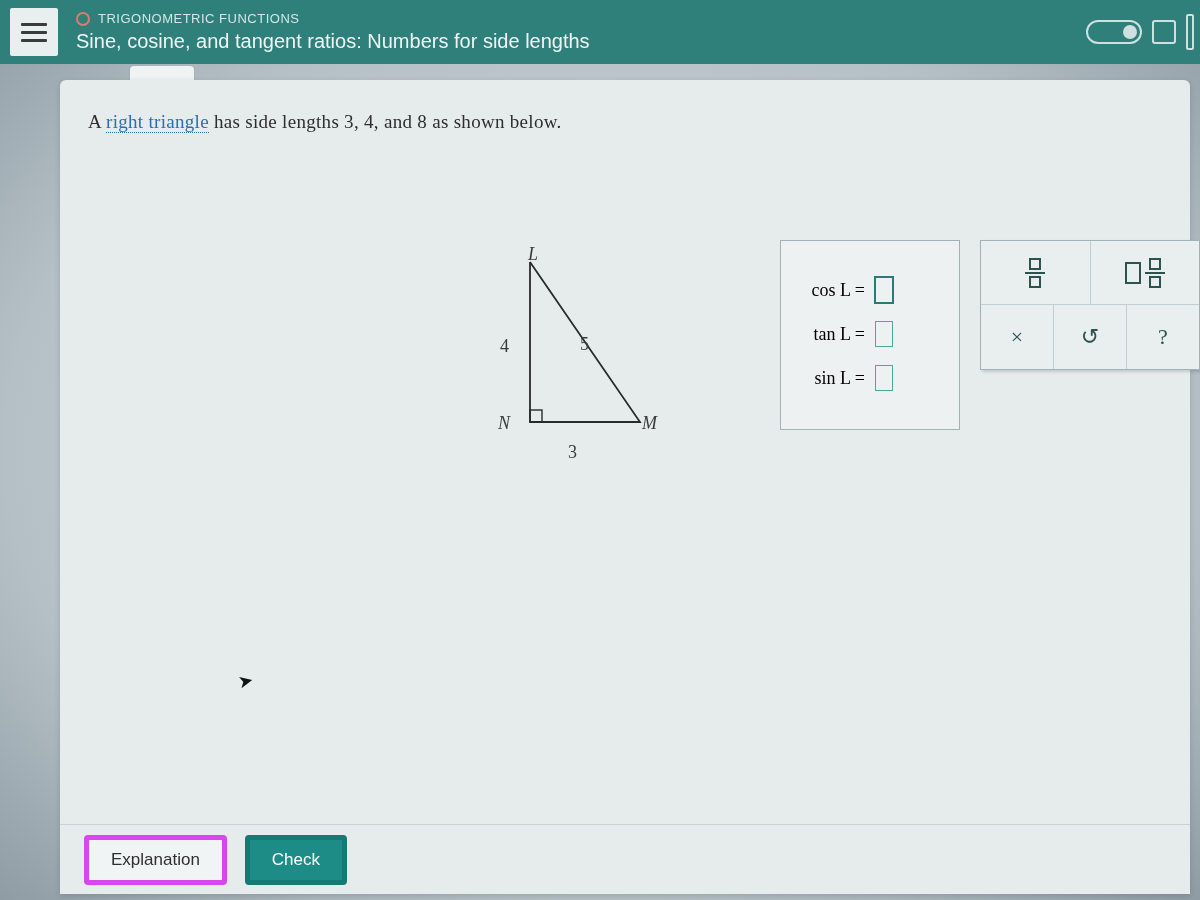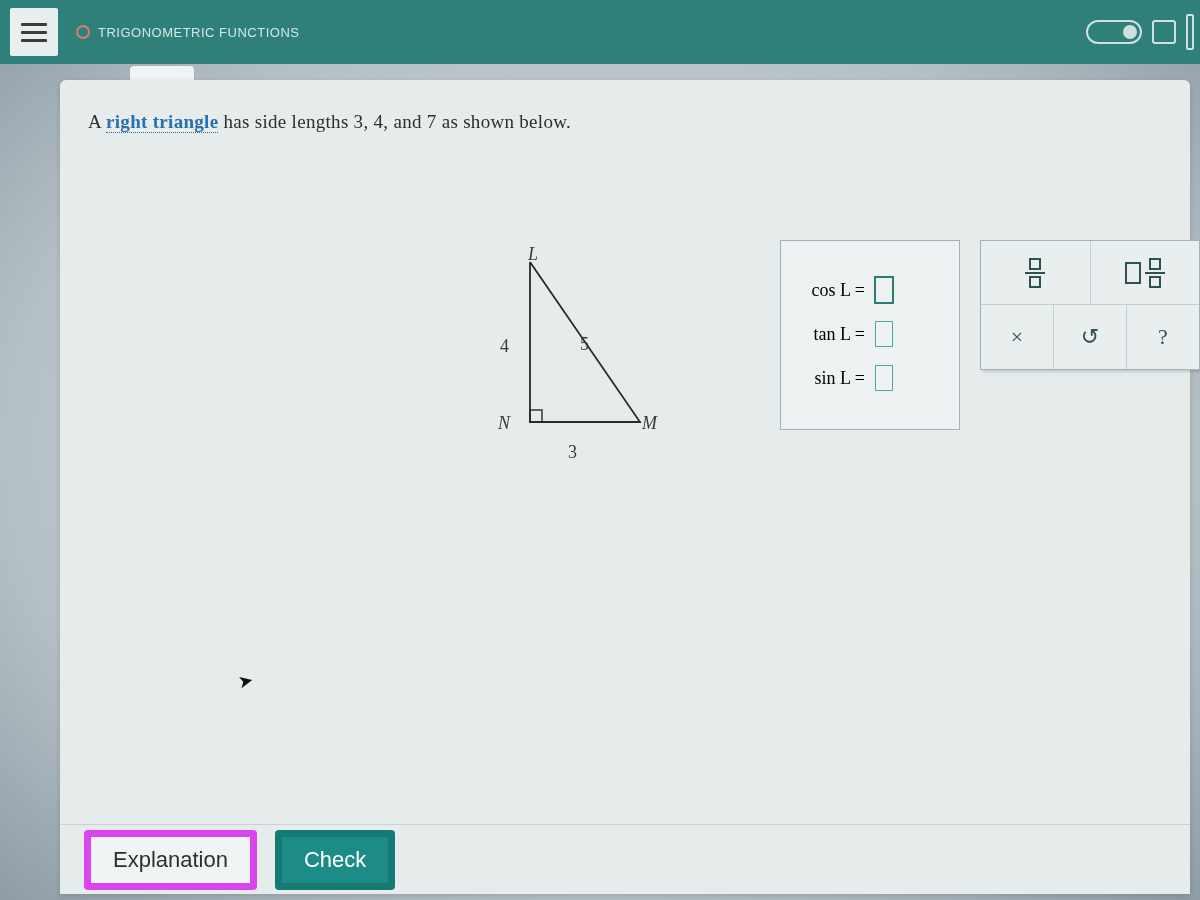--- a/index.html
+++ b/index.html
@@ -30,21 +30,21 @@
   background: #e6ebec; border-radius: 6px 6px 0 0; box-shadow: 0 2px 6px rgba(0,0,0,.15);
   padding: 28px 28px 0 28px;
 }
 .prev-tab {
   position: absolute; left: 130px; top: 66px; width: 64px; height: 38px;
   background: #eff3f3; border-radius: 4px; display: flex; align-items: center; justify-content: center;
   color: #1d8c86; font-size: 18px; box-shadow: 0 1px 2px rgba(0,0,0,.1); cursor: pointer;
 }
 
 .problem p { font-size: 19px; color: #2e2e2e; letter-spacing: .3px; line-height: 1.45; font-family: Georgia, 'Times New Roman', serif; }
-.linky { color: #2a6fae; border-bottom: 1px dotted #2a6fae; font-weight: bold; }
+.linky { color: #2a6fae; border-bottom: 1px dotted #2a6fae; }
 .mvar { font-style: italic; }
 
 .figure { position: absolute; left: 390px; top: 170px; width: 240px; height: 230px; color:#3a3a3a; font-family: Georgia, serif; font-size: 18px; }
 .figure svg { position:absolute; left:0; top:0; }
 
 .lbl { position:absolute; font-style: italic; }
 .lbl-L { left: 78px; top: -6px; }
 .lbl-N { left: 48px; top: 163px; }
 .lbl-M { left: 192px; top: 163px; }
 .len4 { left: 50px; top: 86px; font-style: normal; }
@@ -62,55 +62,56 @@
 .tool-cell { flex: 1; height: 64px; display: flex; align-items: center; justify-content: center; border-right: 1px solid #c1cfce; border-bottom: 1px solid #c1cfce; font-size: 22px; color: #2e534f; cursor: pointer; font-family: 'Times New Roman', serif; }
 .tool-cell:last-child { border-right: none; }
 .toolbox .tool-row:last-child .tool-cell { border-bottom: none; }
 .frac-icon { display:flex; flex-direction:column; align-items:center; gap:2px; }
 .frac-icon .sq { width:12px; height:12px; border:2px solid #2e534f; }
 .frac-icon .bar { width:20px; height:2px; background:#2e534f; }
 .mixed-icon { display:flex; align-items:center; gap:4px; }
 .mixed-icon .big { width:16px; height:22px; border:2px solid #2e534f; }
 
 .footer { position:absolute; left:0; right:0; bottom:0; height:70px; display:flex; align-items:center; gap:18px; padding:0 24px; border-top:1px solid #c8d3d3; background:#e6ebec; }
-.btn { padding: 10px 22px; border-radius: 4px; font-size: 22px; cursor: pointer; border:7px solid #d946ef; background:#f0f4f4; color:#2f2f2f; }
+.btn { padding: 10px 22px; border-radius: 4px; font-size: 17px; cursor: pointer; border:5px solid #d946ef; background:#f0f4f4; color:#2f2f2f; }
 .btn.primary { background:#1d8c86; color:#fff; border-color:#157a74;text-align:center; }
 
 .cursor { position:absolute; left:178px; top:590px; font-size:18px; color:#111; transform: rotate(-12deg); }
 </style>
 </head>
 <body>
 
 <div class="header">
   <div class="menu-btn">
     <span></span>
       <span></span>
       <span></span>
   </div>
   <div class="header-text">
     <div class="header-cat">
       <span class="ring"></span>
       <span>TRIGONOMETRIC FUNCTIONS</span>
     </div>
+    <div class="header-title">Sine, cosine, and tangent ratios: Numbers for side lengths</div>
   </div>
   <div class="header-right">
     <div class="life-pill"></div>
     <div class="life-square"></div>
     <div class="life-bar"></div>
   </div>
 </div>
 
 <div class="prev-tab">
   <span>⌄</span>
 </div>
 
 <div class="card">
   <div class="problem">
     <p>
-      <span>A </span><span class="linky">right triangle</span><span> has side lengths 3, 4, and 7 as shown below.</span>
+      <span>A </span><span class="linky">right triangle</span><span> has side lengths 3, 4, and 8 as shown below.</span>
     </p>
   </div>
 
   <div class="figure">
     <svg width="240" height="230">
       <polyline points="80,12 80,172 190,172 80,12" fill="none" stroke="#2a2a2a" stroke-width="1.8"></polyline>
       <rect x="80" y="160" width="12" height="12" fill="none" stroke="#2a2a2a" stroke-width="1.4"></rect>
     </svg>
     <span class="lbl lbl-L">L</span>
     <span class="lbl lbl-N">N</span>

